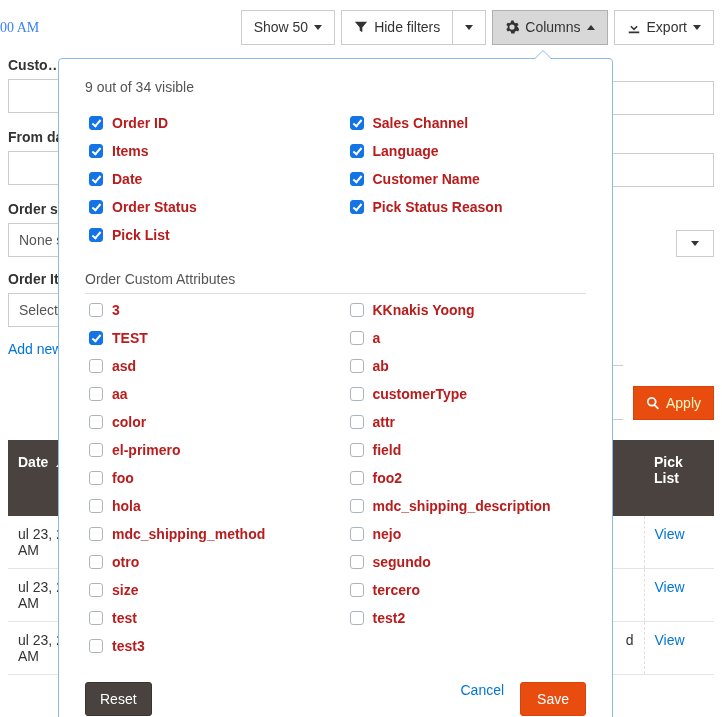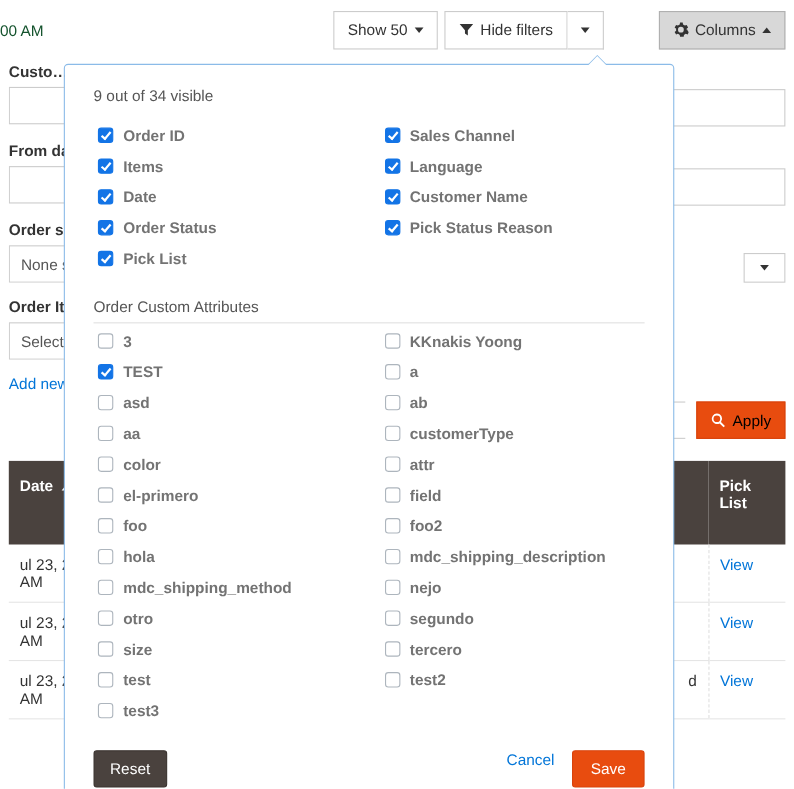--- a/index.html
+++ b/index.html
@@ -22,24 +22,25 @@
   .topbar {
     margin: 10px 8px 0 0;
     display: flex;
     align-items: stretch;
     justify-content: space-between;
     gap: 0;
   }
   .topbar-left {
     padding: 10px 0 0 0;
     flex: 1;
-    color: #14532d;
+    color: #3b82f6;
     font-size: 14px;
     overflow: hidden;
     white-space: nowrap;
+    font-family: Liberation Serif, serif;
   }
   .btn-group {
     display: inline-flex;
     vertical-align: middle;
   }
   .btn {
     display: inline-flex;
     align-items: center;
     gap: 6px;
     padding: 8px 12px;
@@ -48,21 +49,20 @@
     background: #fff;
     border: 1px solid #ccc;
     color: #333;
     cursor: pointer;
     white-space: nowrap;
   }
   .btn-group .btn + .btn { border-left: none; }
   .btn-active {
     background: #d8d8d8;
     border-color: #b0b0b0;
-    margin-left: 44px;
   }
   .caret {
     display: inline-block;
     width: 0; height: 0;
     border-left: 4px solid transparent;
     border-right: 4px solid transparent;
   }
   .caret-down { border-top: 5px solid #333; }
   .caret-up   { border-bottom: 5px solid #333; }
   .icon-svg { width: 14px; height: 14px; display: inline-block; }
@@ -79,22 +79,22 @@
     border: 1px solid #ccc;
     font-size: 14px;
     background: #fff;
     color: #555;
   }
   .filters-bg .col { flex: 1; min-width: 0; }
   .filters-bg .truncated { overflow: hidden; white-space: nowrap; }
   .link-blue { color: #0275d8; cursor: pointer; text-decoration: none; }
   .apply-btn {
     display: inline-flex; align-items: center; gap: 6px;
-    background: #e84c0f; color: #000000; border: 1px solid #d8430c;
-    padding: 8px 12px; font-size: 14px; cursor: pointer;
+    background: #e84c0f; color: #fef9c3; border: 1px solid #d8430c;
+    padding: 8px 12px; font-size: 14px; cursor: pointer; margin-top: 21px;
   }
   .apply-row { display: flex; justify-content: flex-end; gap: 10px; margin-top: 8px; }
   .table-bg {
     margin-top: 20px;
     width: 100%;
     border-collapse: collapse;
   }
   .table-bg th {
     background: #4a423e;
     color: #fff;
@@ -156,21 +156,21 @@
   .col-half { flex: 1; min-width: 0; }
   .chk-row {
     display: flex;
     align-items: center;
     gap: 6px;
     margin-bottom: 8px;
     line-height: 1.2;
   }
   .chk-row label {
     font-weight: 700;
-    color: #737373;
+    color: #b91c1c;
     cursor: pointer;
     text-align: right;
   }
   .chk {
     appearance: none;
     width: 14px; height: 14px;
     border: 1px solid #adb5bd;
     border-radius: 3px;
     background: #fff;
     position: relative;
@@ -239,20 +239,29 @@
           <span class="caret caret-down"></span>
         </button>
       </div>
       <div class="btn-group">
         <button class="btn btn-active">
           <svg class="icon-svg" viewBox="0 0 16 16">
               <path fill="#333" d="M8 5a3 3 0 100 6 3 3 0 000-6zm7 3a7 7 0 01-.1 1.1l1.6 1.3-1.5 2.6-1.9-.7a5.5 5.5 0 01-1.9 1.1l-.3 2H7.1l-.3-2a5.5 5.5 0 01-1.9-1.1l-1.9.7L1.5 10.4 3.1 9.1A7 7 0 013 8a7 7 0 01.1-1.1L1.5 5.6 3 3l1.9.7A5.5 5.5 0 016.8 2.6l.3-2h2.8l.3 2a5.5 5.5 0 011.9 1.1L14 3l1.5 2.6-1.6 1.3c.1.4.1.7.1 1.1z"></path>
             </svg>
           <span>Columns</span>
           <span class="caret caret-up"></span>
+        </button>
+      </div>
+      <div class="btn-group">
+        <button class="btn">
+          <svg class="icon-svg" viewBox="0 0 16 16">
+              <path fill="#333" d="M8 1v8.5L5 6.5 3.8 7.7 8 12l4.2-4.3L11 6.5 8 9.5V1H8zM2 13h12v2H2z"></path>
+            </svg>
+          <span>Export</span>
+          <span class="caret caret-down"></span>
         </button>
       </div>
     </div>
   </div>
 
   <div class="filters-bg">
     <div class="row">
       <div class="col truncated">
         <label>Custo…</label>
         <input type="text" style="">

